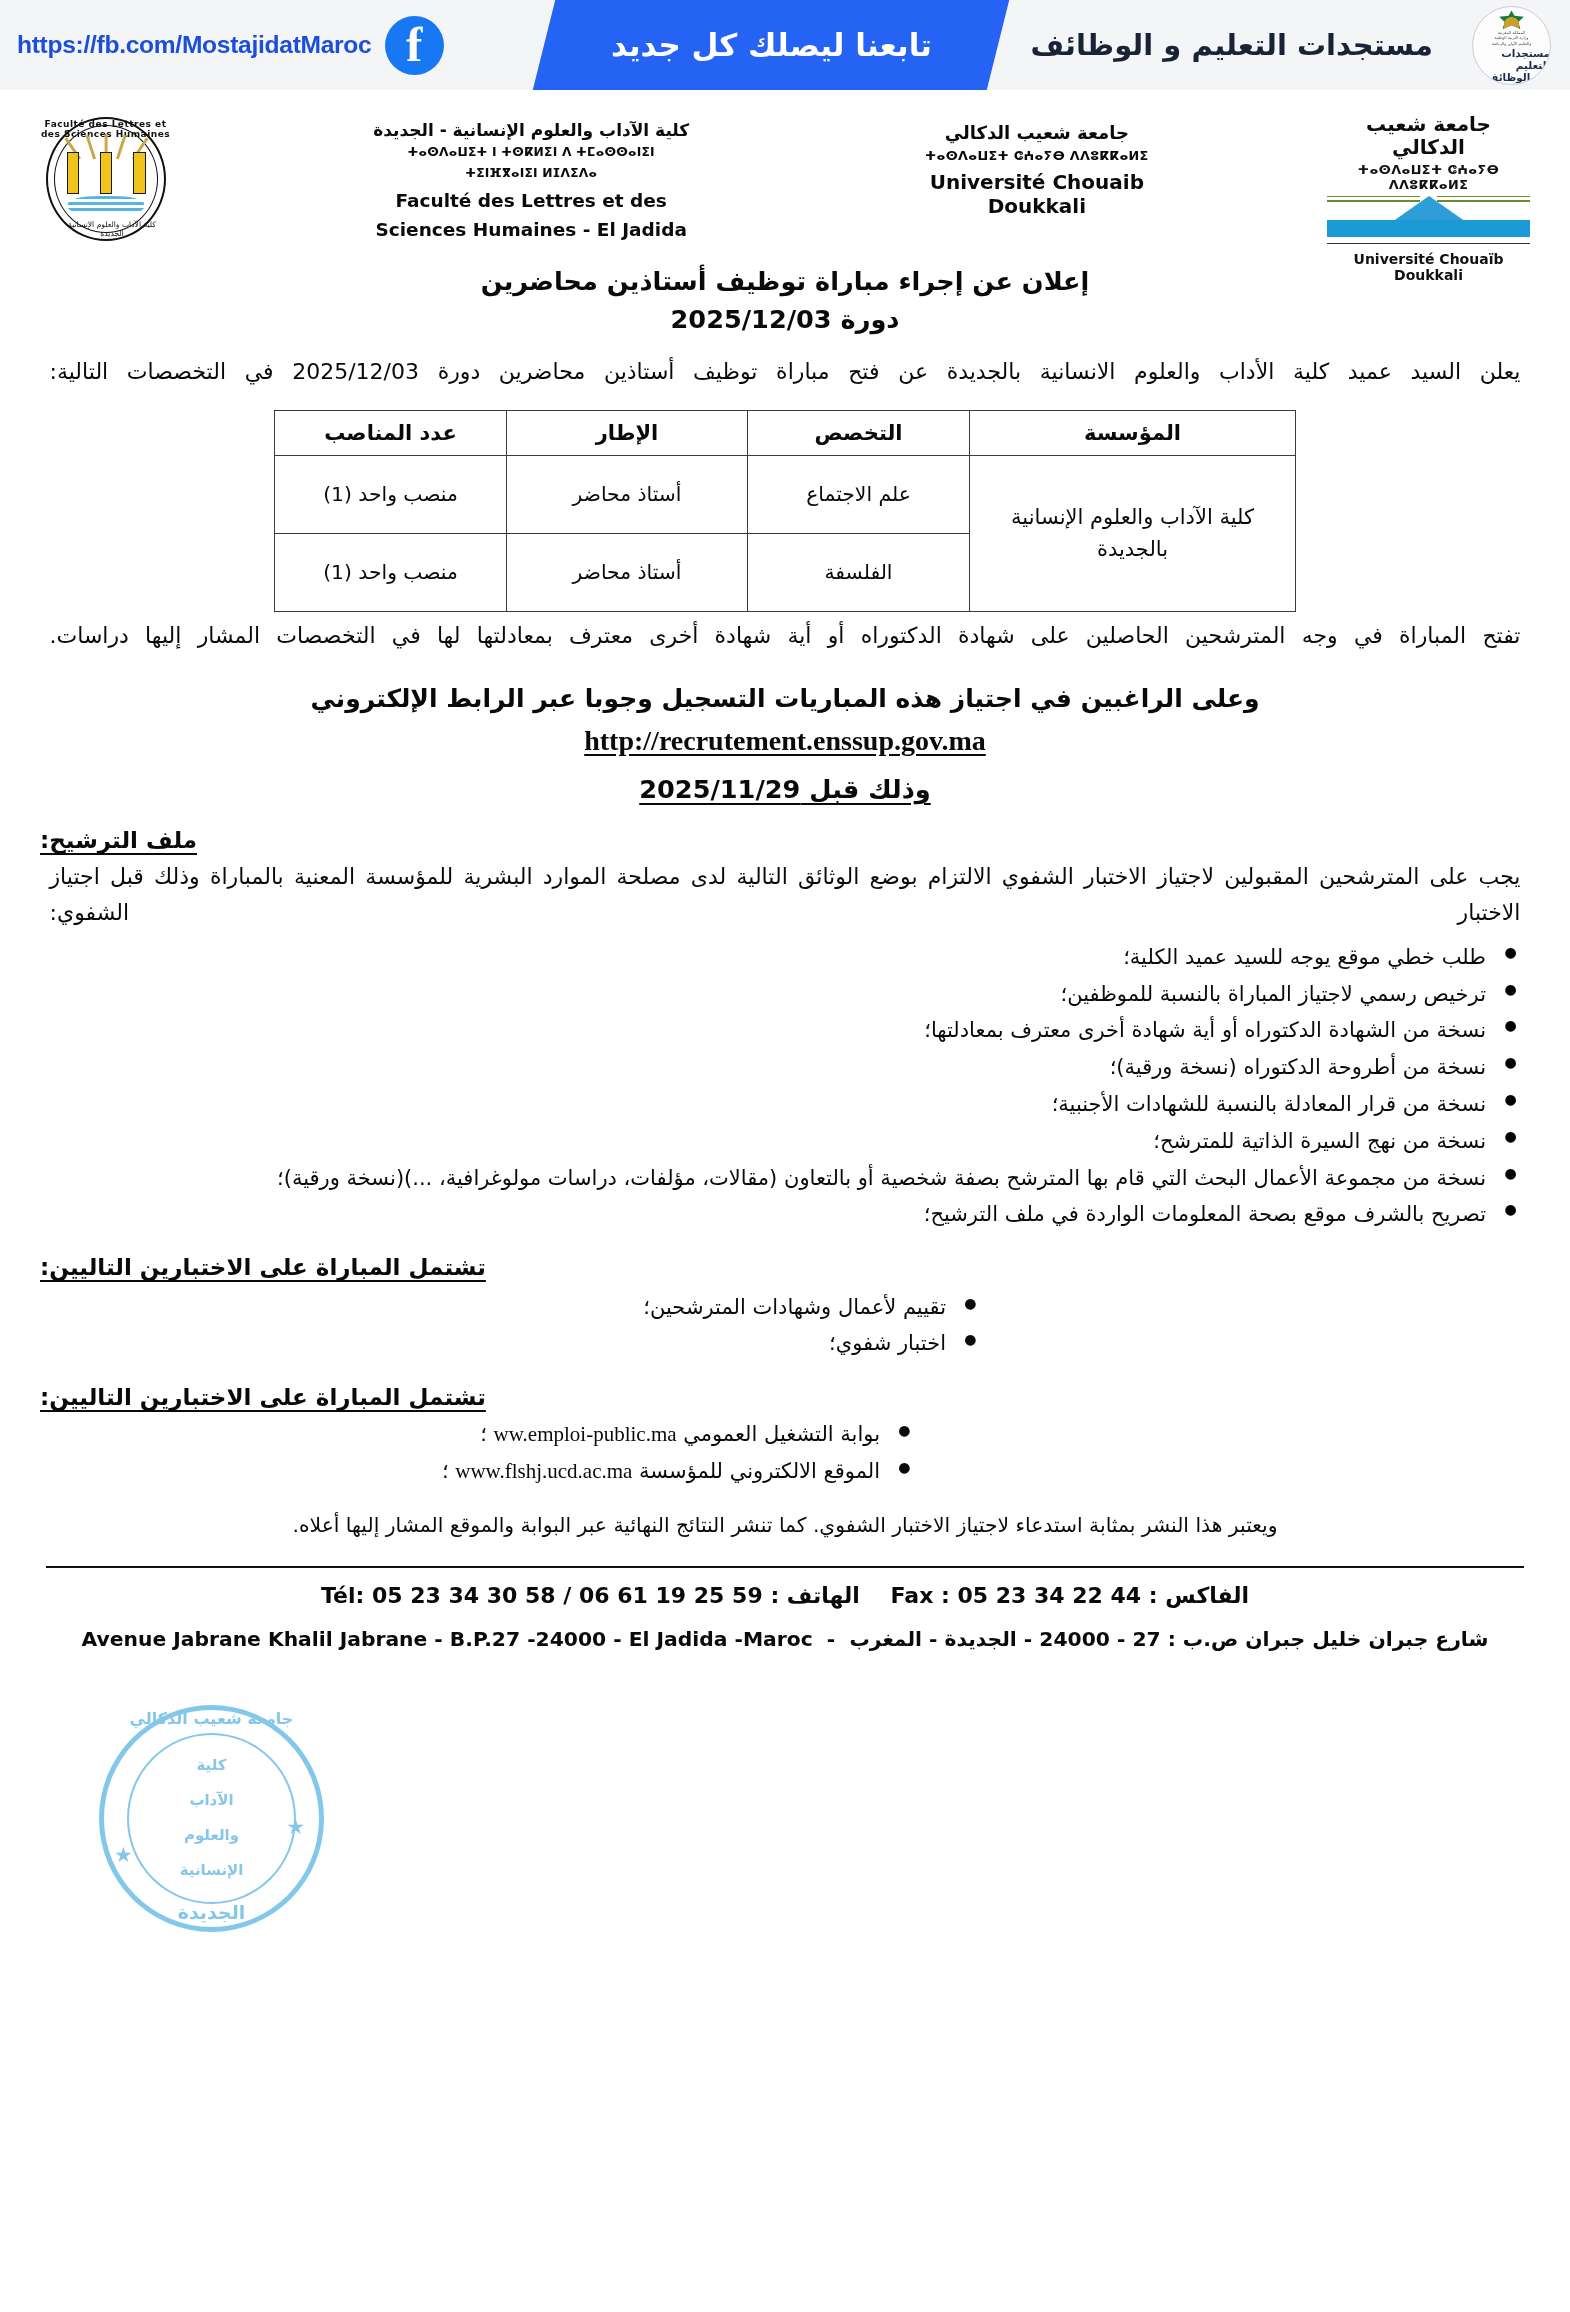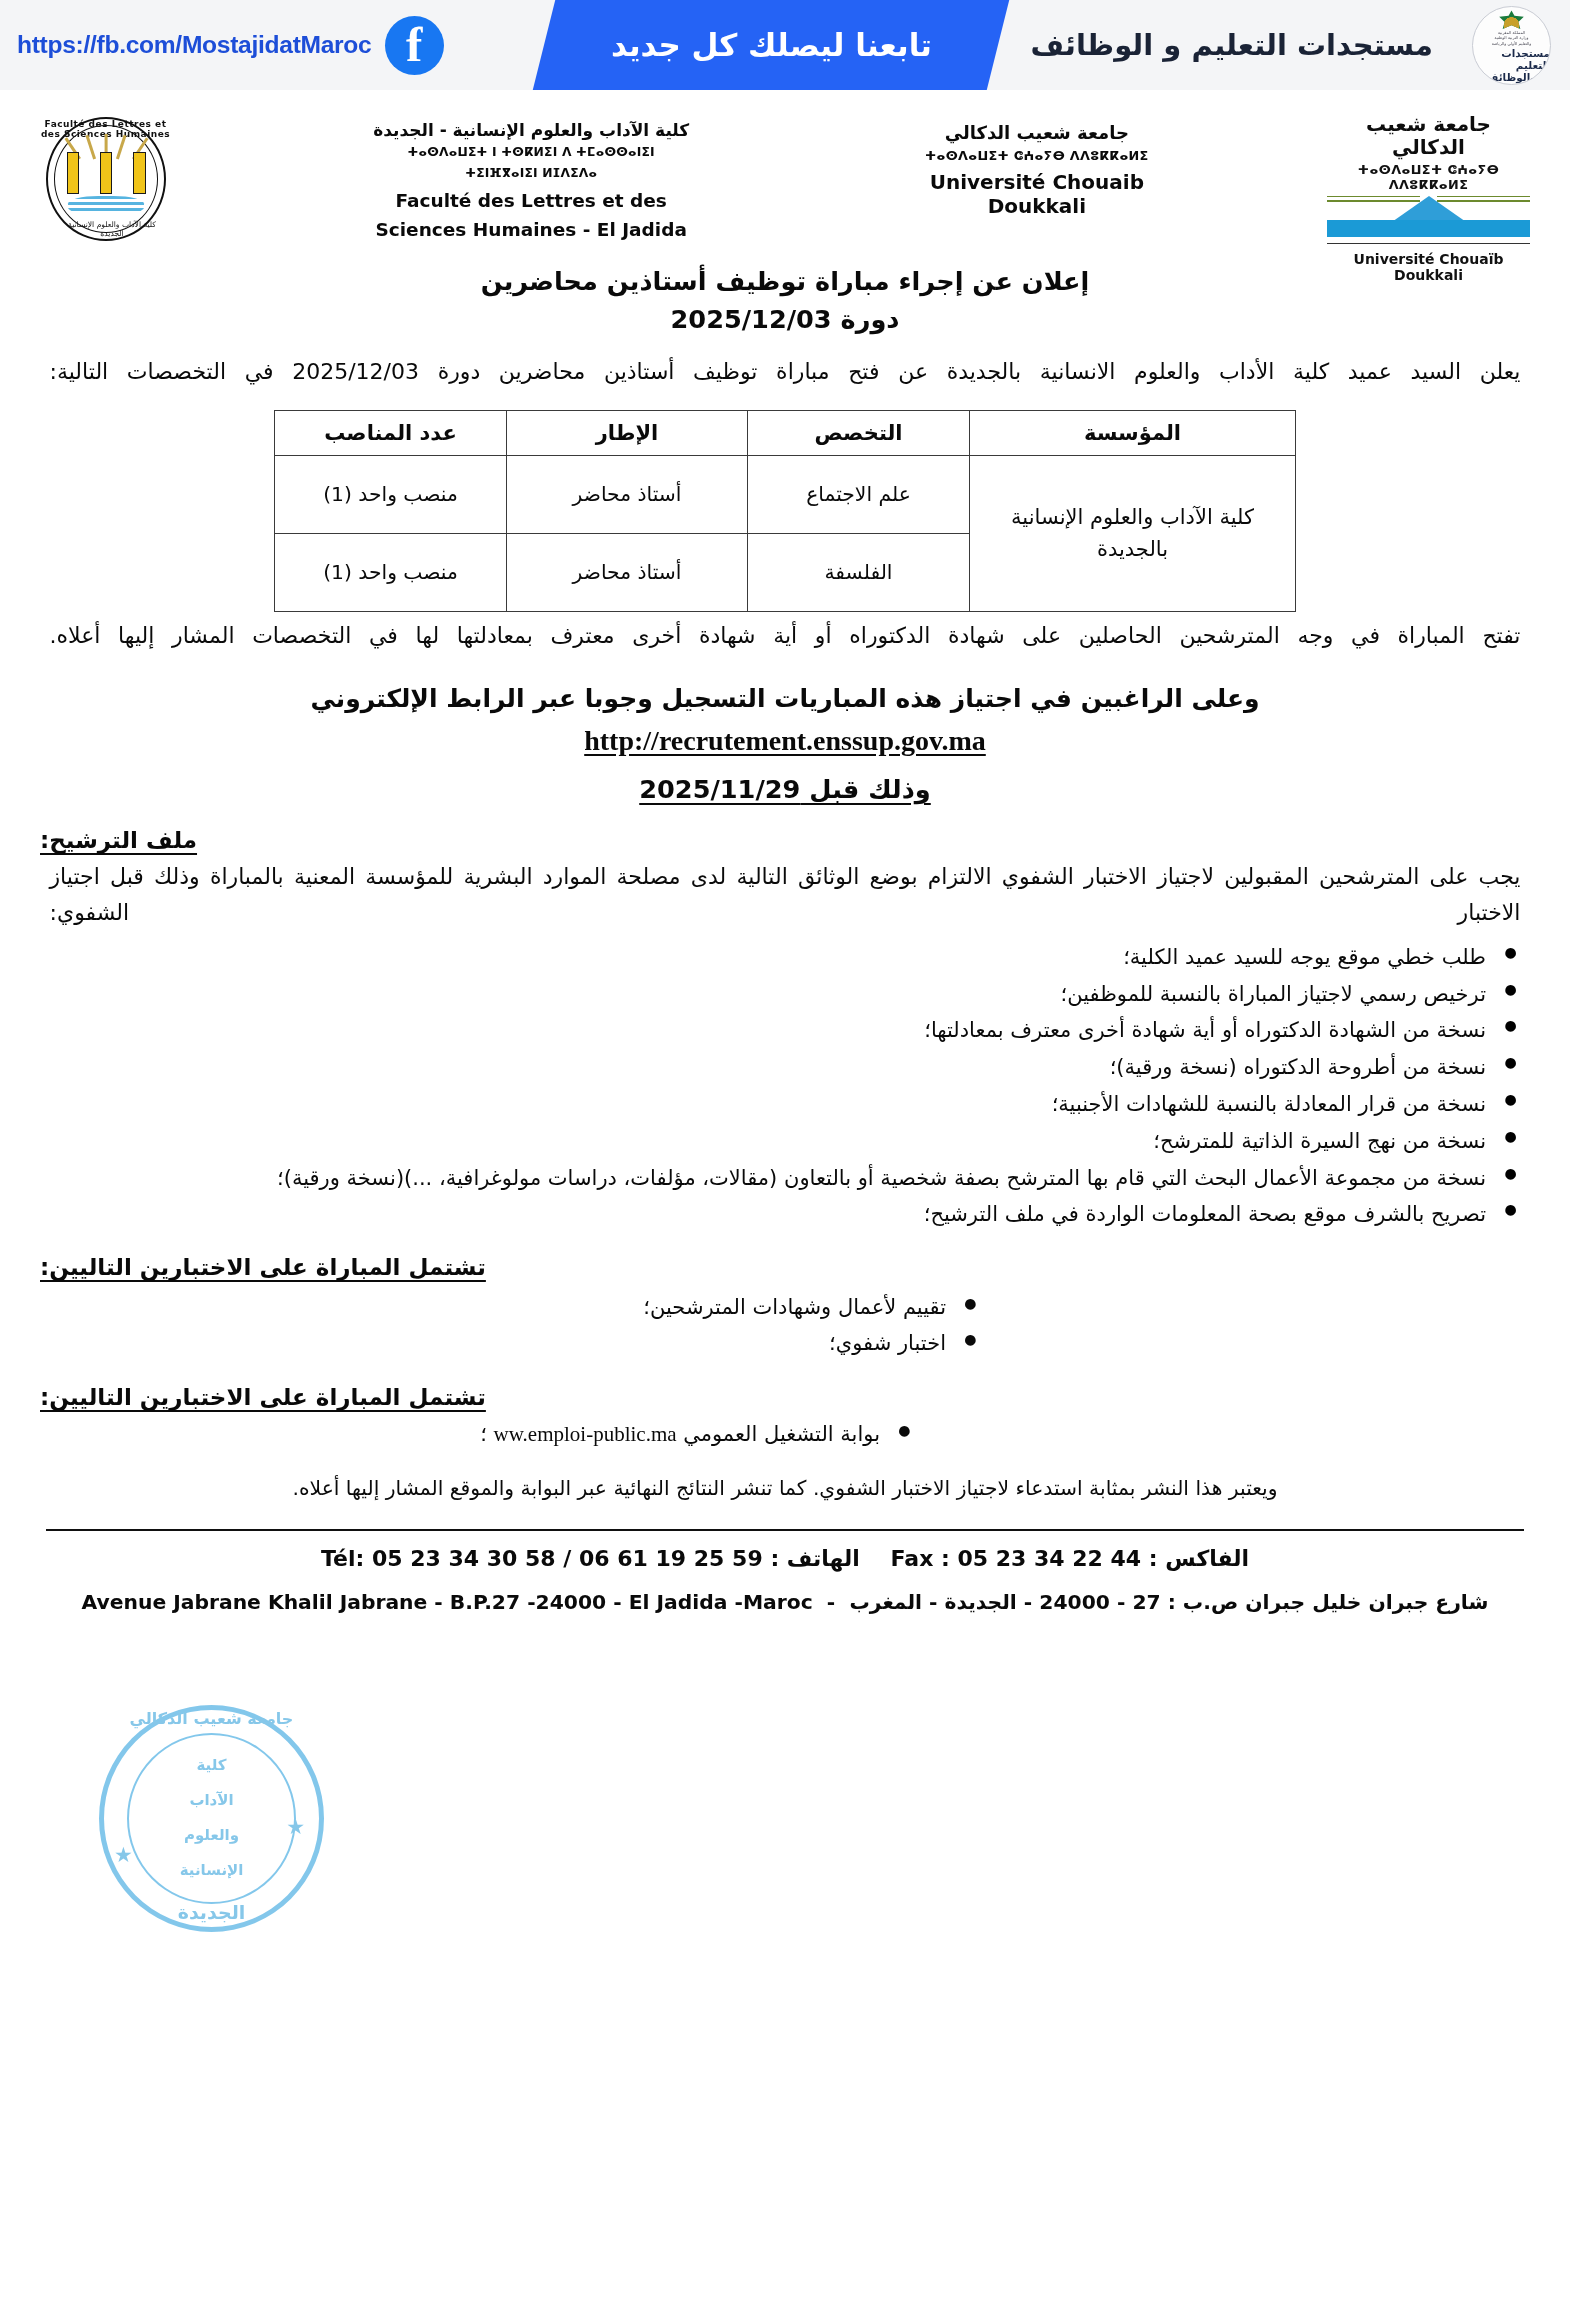--- a/index.html
+++ b/index.html
@@ -471,21 +471,21 @@
         <td>منصب واحد (1)</td>
       </tr>
       <tr>
         <td>الفلسفة</td>
         <td>أستاذ محاضر</td>
         <td>منصب واحد (1)</td>
       </tr>
     </tbody>
   </table>
 
-  <div class="para">تفتح المباراة في وجه المترشحين الحاصلين على شهادة الدكتوراه أو أية شهادة أخرى معترف بمعادلتها لها في التخصصات المشار إليها أعلاه.</div>
+  <div class="para">تفتح المباراة في وجه المترشحين الحاصلين على شهادة الدكتوراه أو أية شهادة أخرى معترف بمعادلتها لها في التخصصات المشار إليها دراسات.</div>
 
   <div class="cta">وعلى الراغبين في اجتياز هذه المباريات التسجيل وجوبا عبر الرابط الإلكتروني</div>
   <a class="link" href="#">http://recrutement.enssup.gov.ma</a>
   <div class="deadline">وذلك قبل 2025/11/29</div>
 
   <div class="sec-head">ملف الترشيح:</div>
   <div class="para">يجب على المترشحين المقبولين لاجتياز الاختبار الشفوي الالتزام بوضع الوثائق التالية لدى مصلحة الموارد البشرية للمؤسسة المعنية بالمباراة وذلك قبل اجتياز الاختبار الشفوي:</div>
 
   <ul class="docs wide">
     <li>طلب خطي موقع يوجه للسيد عميد الكلية؛</li>
@@ -504,20 +504,25 @@
     <li>اختبار شفوي؛</li>
   </ul>
 
   <div class="sec-head">تشتمل المباراة على الاختبارين التاليين:</div>
   <ul class="portals">
     <li>
       <span>بوابة التشغيل العمومي</span>
       <span class="mono-url">ww.emploi-public.ma</span>
       <span>؛</span>
     </li>
+    <li>
+      <span>الموقع الالكتروني للمؤسسة</span>
+      <span class="mono-url">www.flshj.ucd.ac.ma</span>
+      <span>؛</span>
+    </li>
   </ul>
 
   <div class="closing">ويعتبر هذا النشر بمثابة استدعاء لاجتياز الاختبار الشفوي. كما تنشر النتائج النهائية عبر البوابة والموقع المشار إليها أعلاه.</div>
 
   <div class="footer-rule"></div>
 
   <div class="footer-line">
     <span>الفاكس :</span>
     <span class="ltr">Fax : 05 23 34 22 44</span>
     <span>&nbsp;&nbsp;</span>

